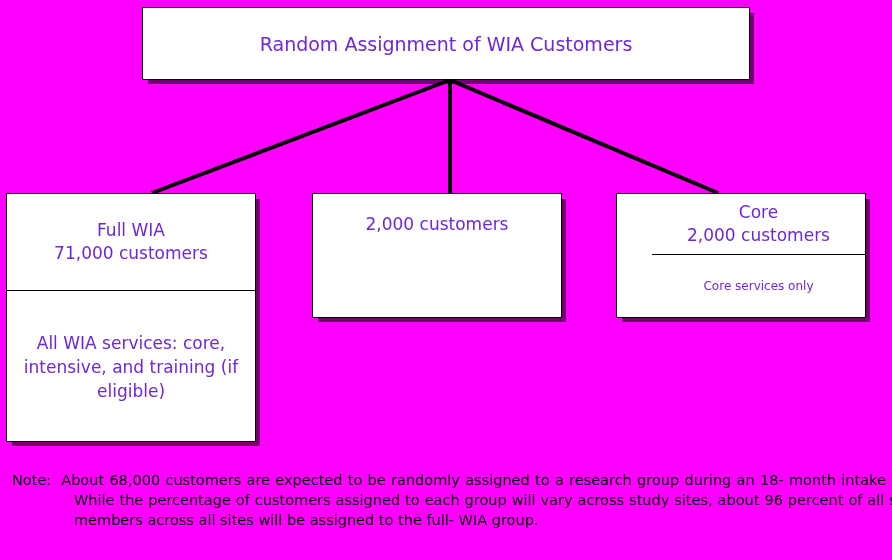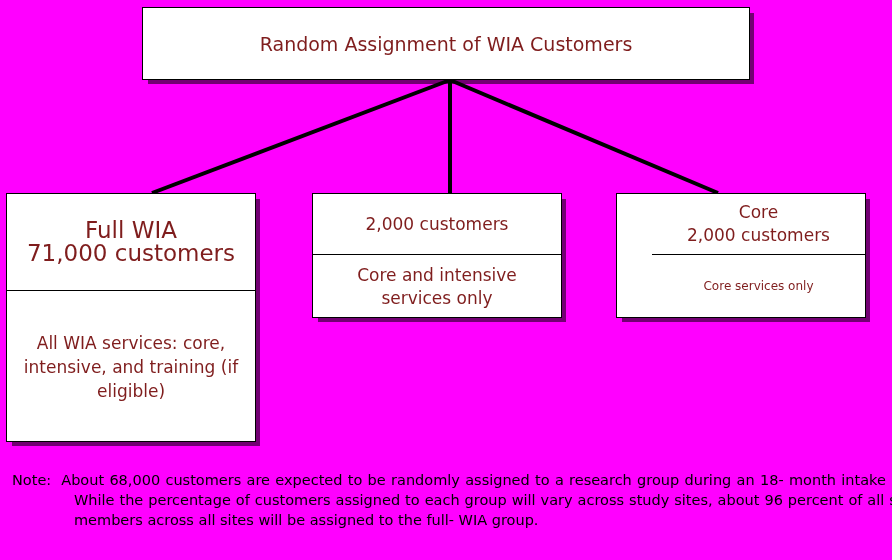--- a/index.html
+++ b/index.html
@@ -32,21 +32,21 @@
     background: #FFFFFF;
     border: 1px solid #000000;
     box-shadow: 5px 5px 0px -1px rgba(0,0,0,0.55);
     box-sizing: border-box;
   }
   .cell {
     display: flex;
     align-items: center;
     justify-content: center;
     text-align: center;
-    color: #7f1d1d;
+    color: #6d28d9;
     box-sizing: border-box;
   }
   .divider {
     border-top: 1px solid #000000;
   }
 
   
   #root-box {
     left: 142px;
     top: 7px;
@@ -61,21 +61,21 @@
 
   
   #branch-full-wia {
     left: 6px;
     top: 193px;
     width: 250px;
     height: 249px;
   }
   #branch-full-wia .head {
     height: 96px;
-    font-size: 23px;
+    font-size: 17px;
     line-height: 23px;
   }
   #branch-full-wia .body {
     height: 152px;
     font-size: 17px;
     line-height: 24px;
     padding: 0 10px;
   }
 
   
@@ -159,21 +159,20 @@
     </div>
     <div class="cell body divider">All WIA services:  core, intensive, and training (if eligible)</div>
   </div>
 
   <div class="box" id="branch-core-intensive">
     <div class="cell head">
       <div>
         <div>2,000 customers</div>
       </div>
     </div>
-    <div class="cell body divider">Core and intensive services only</div>
   </div>
 
   <div class="box" id="branch-core">
     <div class="cell head">
       <div>
         <div>Core</div>
         <div>2,000 customers</div>
       </div>
     </div>
     <div class="cell body divider">Core services only</div>

